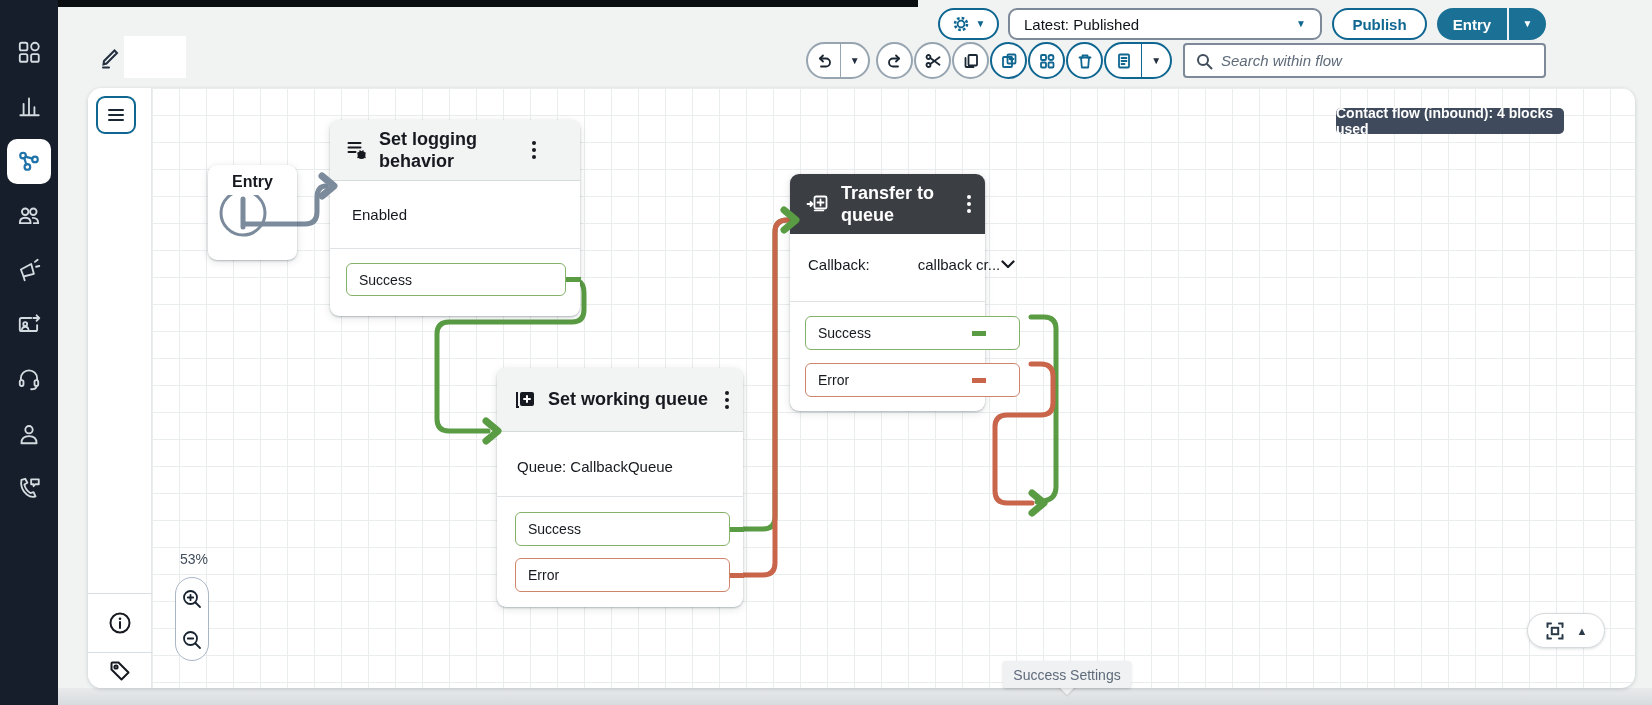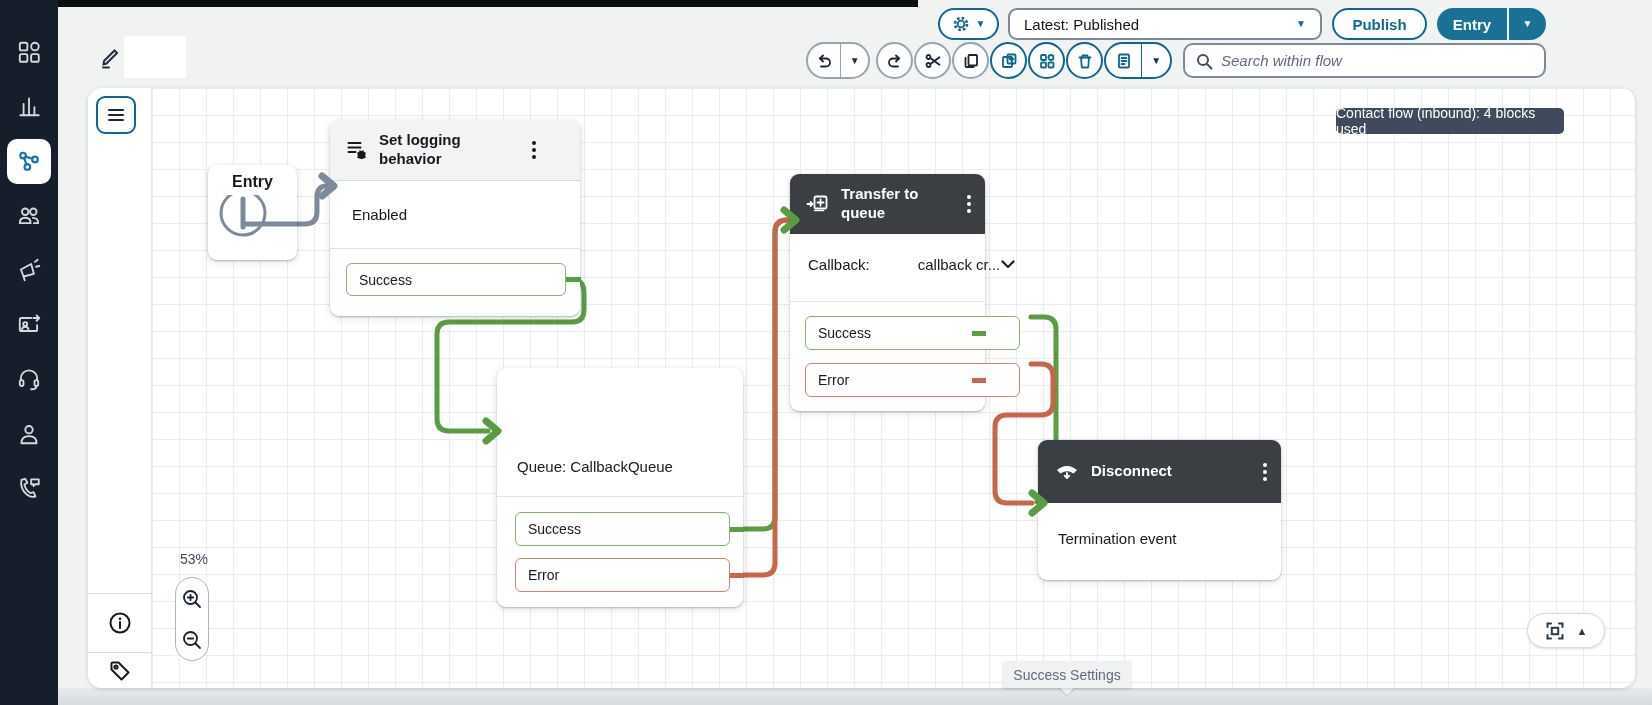--- a/index.html
+++ b/index.html
@@ -37,48 +37,48 @@
 
   
   .tbtn { position:absolute; top:42px; width:37px; height:37px; border-radius:50%; background:#fff; border:2px solid #97a5b0; display:flex; align-items:center; justify-content:center; cursor:pointer; }
   .tbtn.blue { border-color:#0e6691; }
   .tpill { position:absolute; top:42px; height:37px; border-radius:19px; background:#fff; border:2px solid #97a5b0; display:flex; align-items:center; cursor:pointer; }
   .tpill.blue { border-color:#0e6691; }
   .tpill .seg { display:flex; align-items:center; justify-content:center; height:100%; }
   .tpill .div { width:1px; height:100%; background:#97a5b0; }
   .tpill.blue .div { background:#0e6691; }
   .ticon { stroke:#1b2633; stroke-width:1.8; fill:none; stroke-linecap:round; stroke-linejoin:round; }
-  .search-box { position:absolute; left:1183px; top:43px; width:363px; height:35px; background:#fff; border:2px solid #7d8998; border-radius:10px; display:flex; align-items:center; padding:0 10px; gap:8px; }
+  .search-box { position:absolute; left:1183px; top:43px; width:363px; height:35px; background:#fff; border:2px solid #7d8998; border-radius:4px; display:flex; align-items:center; padding:0 10px; gap:8px; }
   .search-box input { border:none; outline:none; flex:1; font-size:15px; font-family:"Liberation Sans",sans-serif; color:#16191f; background:transparent; }
   .search-box input::placeholder { color:#5f6b7a; font-style:italic; }
 
   
   .canvas { left:88px; top:88px; width:1547px; height:600px; background:#ffffff; border-radius:14px; box-shadow:0 1px 4px rgba(0,28,36,.18); z-index:1; }
   .gridlayer { position:absolute; left:64px; top:0; right:0; bottom:0; border-radius:0 14px 14px 0;
     background-image:linear-gradient(to right,#eaedee 1px,transparent 1px),linear-gradient(to bottom,#eaedee 1px,transparent 1px);
     background-size:27px 27px; }
   .leftstrip { position:absolute; left:0; top:0; width:64px; height:600px; background:#fff; border-right:1px solid #e4e8ea; border-radius:14px 0 0 14px; }
   .hamburger { position:absolute; left:8px; top:8px; width:40px; height:38px; border:2px solid #0e6691; border-radius:9px; background:#fff; display:flex; align-items:center; justify-content:center; cursor:pointer; }
   .strip-div { position:absolute; left:0; width:64px; height:1px; background:#d9dee2; }
   .strip-btn { position:absolute; left:0; width:64px; height:58px; display:flex; align-items:center; justify-content:center; cursor:pointer; }
 
-  .badge { position:absolute; left:1248px; top:20px; width:228px; height:26px; background:#3f4b5c; color:#fff; border-radius:5px; font-size:14px; font-weight:400; display:flex; align-items:center; justify-content:center; }
+  .badge { position:absolute; left:1248px; top:20px; width:228px; height:26px; background:#3f4b5c; color:#fff; border-radius:5px; font-size:14px; font-weight:700; display:flex; align-items:center; justify-content:center; }
   .zoom-label { position:absolute; left:84px; top:463px; width:44px; text-align:center; font-size:14px; color:#414d5c; }
   .zoom-pill { position:absolute; left:87px; top:489px; width:34px; height:84px; background:#fff; border:1.5px solid #a9b6c4; border-radius:17px; display:flex; flex-direction:column; align-items:center; justify-content:space-around; }
   .zoom-pill .zb { width:26px; height:26px; display:flex; align-items:center; justify-content:center; cursor:pointer; }
   .fit-pill { position:absolute; left:1439px; top:525px; width:78px; height:35px; background:#fff; border:1px solid #d6dadd; border-radius:18px; box-shadow:0 1px 3px rgba(0,28,36,.15); display:flex; align-items:center; justify-content:center; gap:12px; }
   .fit-pill .zb { cursor:pointer; display:flex; align-items:center; }
   .caret-up { font-size:11px; color:#2b3a49; }
 
   
   .block { position:absolute; background:#fff; border-radius:9px; box-shadow:0 1px 2px rgba(0,28,36,.25), 0 2px 8px rgba(0,28,36,.12); z-index:3; }
   .bhead { display:flex; align-items:center; gap:11px; padding:0 12px 0 16px; border-radius:9px 9px 0 0; }
   .bhead.light { background:#f2f3f3; border-bottom:1px solid #d5dbdb; color:#16191f; }
   .bhead.dark { background:#3b3f44; color:#fff; }
-  .btitle { flex:1; font-size:15px; font-weight:700; line-height:1.25; }
+  .btitle { flex:1; font-size:18px; font-weight:700; line-height:1.25; }
   .kebab { display:flex; flex-direction:column; gap:3px; padding:4px 2px; cursor:pointer; }
   .kebab i { width:4px; height:4px; border-radius:50%; background:currentColor; }
   .bbody { font-size:15px; color:#16191f; }
   .hr { position:absolute; left:0; right:0; height:1px; background:#dfe3e6; }
   .pill { position:absolute; border-radius:6px; background:#fff; display:flex; align-items:center; padding:0 12px; font-size:14px; color:#16191f; }
   .pill.success { border:1.5px solid #85b269; }
   .pill.error { border:1.5px solid #d0846c; }
   .stub { position:absolute; height:5px; z-index:0; }
   .stub.green { background:#5a9c44; }
   .stub.orange { background:#c9654a; }
@@ -391,20 +391,33 @@
       </div>
       <div class="bbody" style="position:absolute;left:22px;top:86px">Enabled</div>
       <div class="hr" style="top:128px"></div>
       <div class="pill success" style="left:16px;top:143px;width:220px;height:33px">
         <span>Success</span>
       </div>
       <div class="stub green" style="right:-1px;top:157px;width:15px"></div>
     </div>
 
     <div class="block" style="left:409px;top:280px;width:246px;height:239px">
+      <div class="bhead light" style="height:64px">
+        <svg width="24" height="24" viewBox="0 0 24 24">
+          <path d="M4 4 V19 H6" stroke="#16191f" stroke-width="2" fill="none"></path>
+          <rect x="7" y="4" width="14" height="14" rx="2" fill="#16191f"></rect>
+          <path d="M14 8 v6 M11 11 h6" stroke="#fff" stroke-width="2" stroke-linecap="round"></path>
+        </svg>
+        <div class="btitle">Set working queue</div>
+        <div class="kebab">
+            <i></i>
+            <i></i>
+            <i></i>
+          </div>
+      </div>
       <div class="bbody" style="position:absolute;left:20px;top:90px">Queue: CallbackQueue</div>
       <div class="hr" style="top:128px"></div>
       <div class="pill success" style="left:18px;top:144px;width:215px;height:34px">
         <span>Success</span>
       </div>
       <div class="pill error" style="left:18px;top:190px;width:215px;height:34px">
         <span>Error</span>
       </div>
       <div class="stub green" style="right:-1px;top:158.5px;width:14px"></div>
       <div class="stub orange" style="right:-1px;top:204.5px;width:14px"></div>
@@ -438,35 +451,20 @@
       <div class="pill success" style="left:15px;top:142px;width:215px;height:34px">
         <span>Success</span>
       </div>
       <div class="pill error" style="left:15px;top:189px;width:215px;height:34px">
         <span>Error</span>
       </div>
       <div class="stub green" style="right:-1px;top:156.5px;width:14px"></div>
       <div class="stub orange" style="right:-1px;top:203.5px;width:14px"></div>
     </div>
 
-    <div class="block" style="left:950px;top:352px;width:243px;height:140px">
-      <div class="bhead dark" style="height:63px">
-        <svg width="26" height="22" viewBox="0 0 26 22">
-          <path d="M3 9 q10-8 20 0 l-3.5 3.5 q-6.5-4.5-13 0 z" fill="#fff"></path>
-          <path d="M13 12 v5 m-2.3-2.3 l2.3 2.3 2.3-2.3" stroke="#fff" stroke-width="1.8" fill="none" stroke-linecap="round" stroke-linejoin="round"></path>
-        </svg>
-        <div class="btitle">Disconnect</div>
-        <div class="kebab">
-            <i></i>
-            <i></i>
-            <i></i>
-          </div>
-      </div>
-      <div class="bbody" style="position:absolute;left:20px;top:90px">Termination event</div>
-    </div>
 
     <svg class="conn-top" width="1547" height="600" viewBox="0 0 1547 600">
       <path class="a-gray" d="M234 88 L246 98 L234 108"></path>
       <path class="a-green" d="M398 333 L410 343 L398 353"></path>
       <path class="a-green" d="M696 122 L708 132 L696 142"></path>
       <path class="a-green" d="M944 405 L956 415 L944 425"></path>
     </svg>
 
     <div class="zoom-label">53%</div>
     <div class="zoom-pill">

